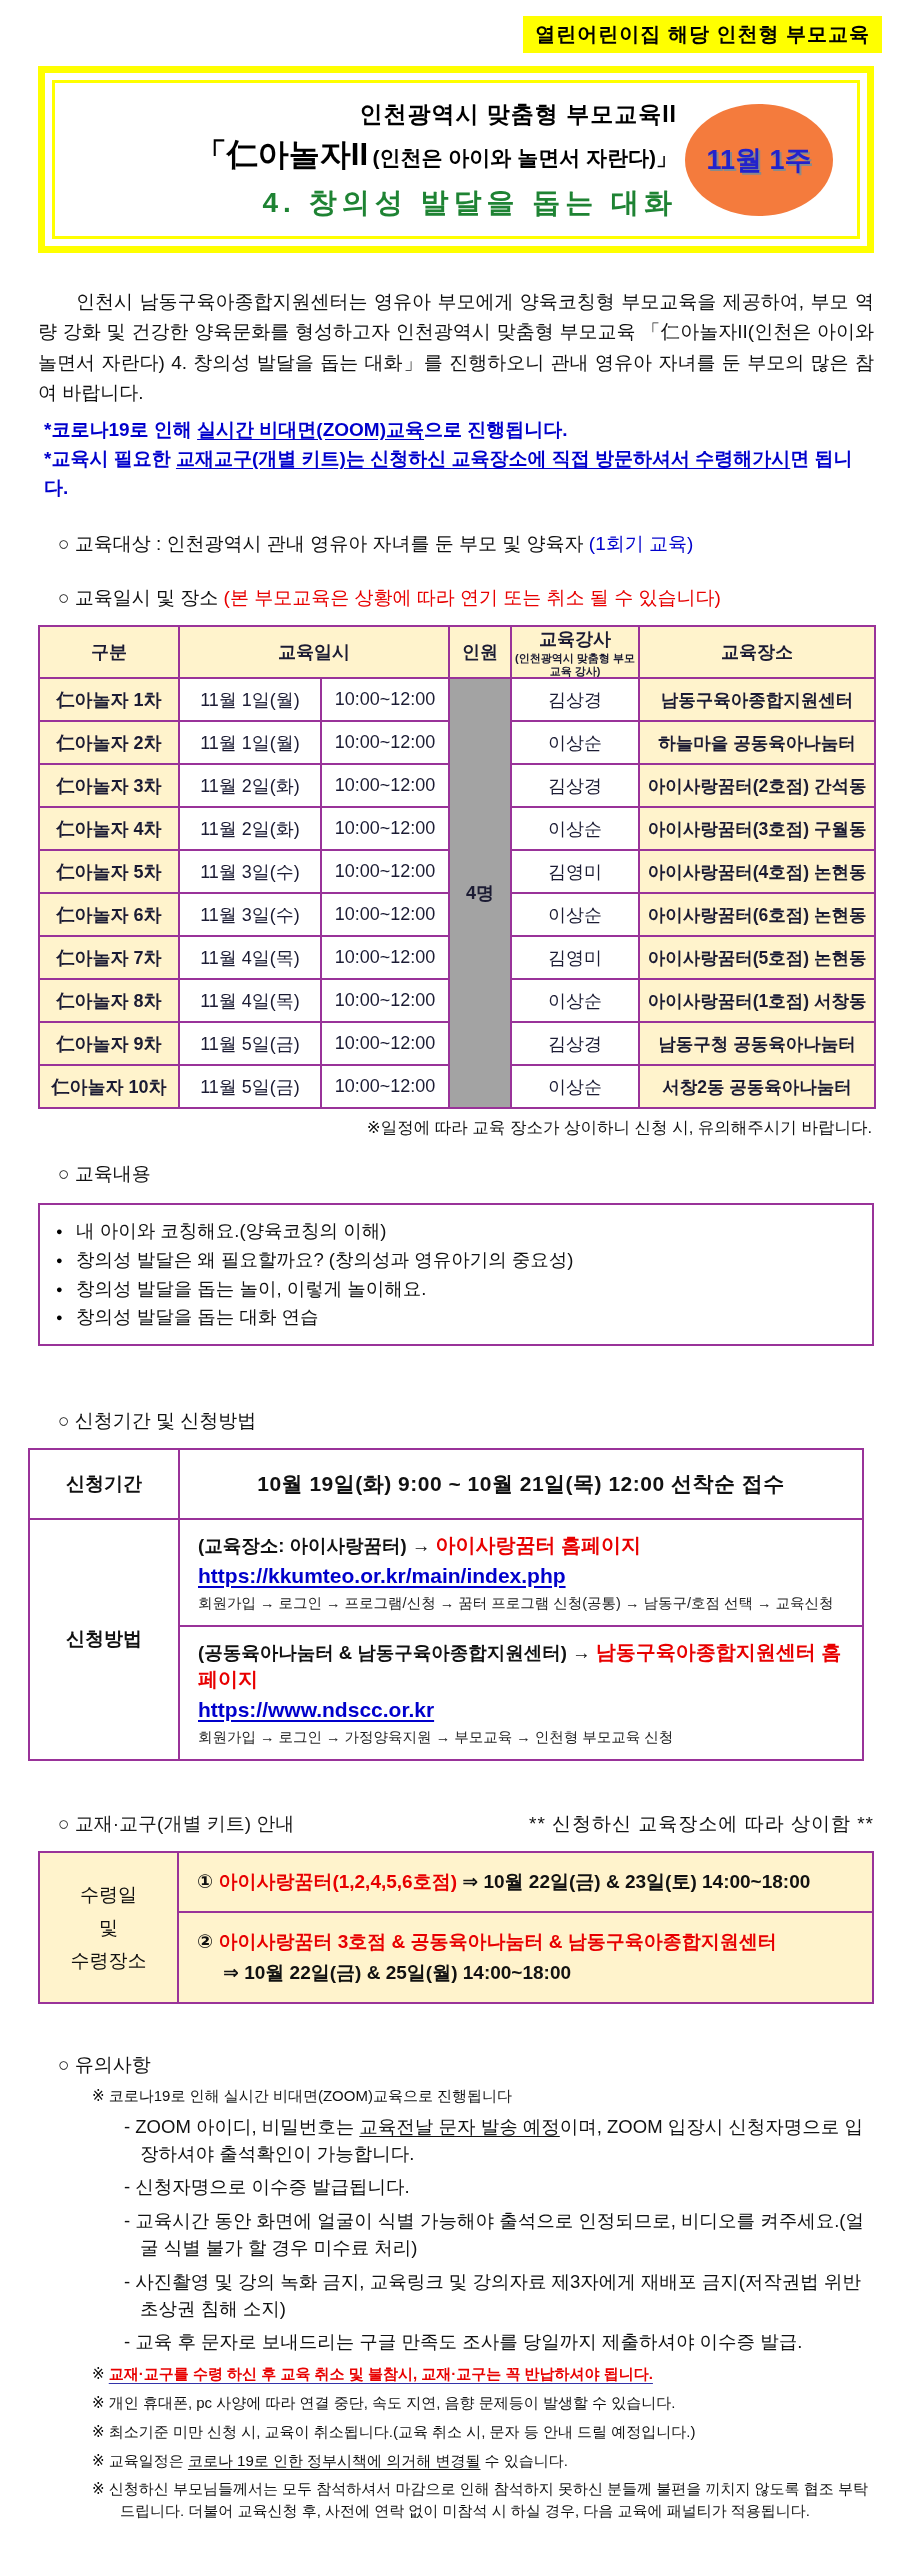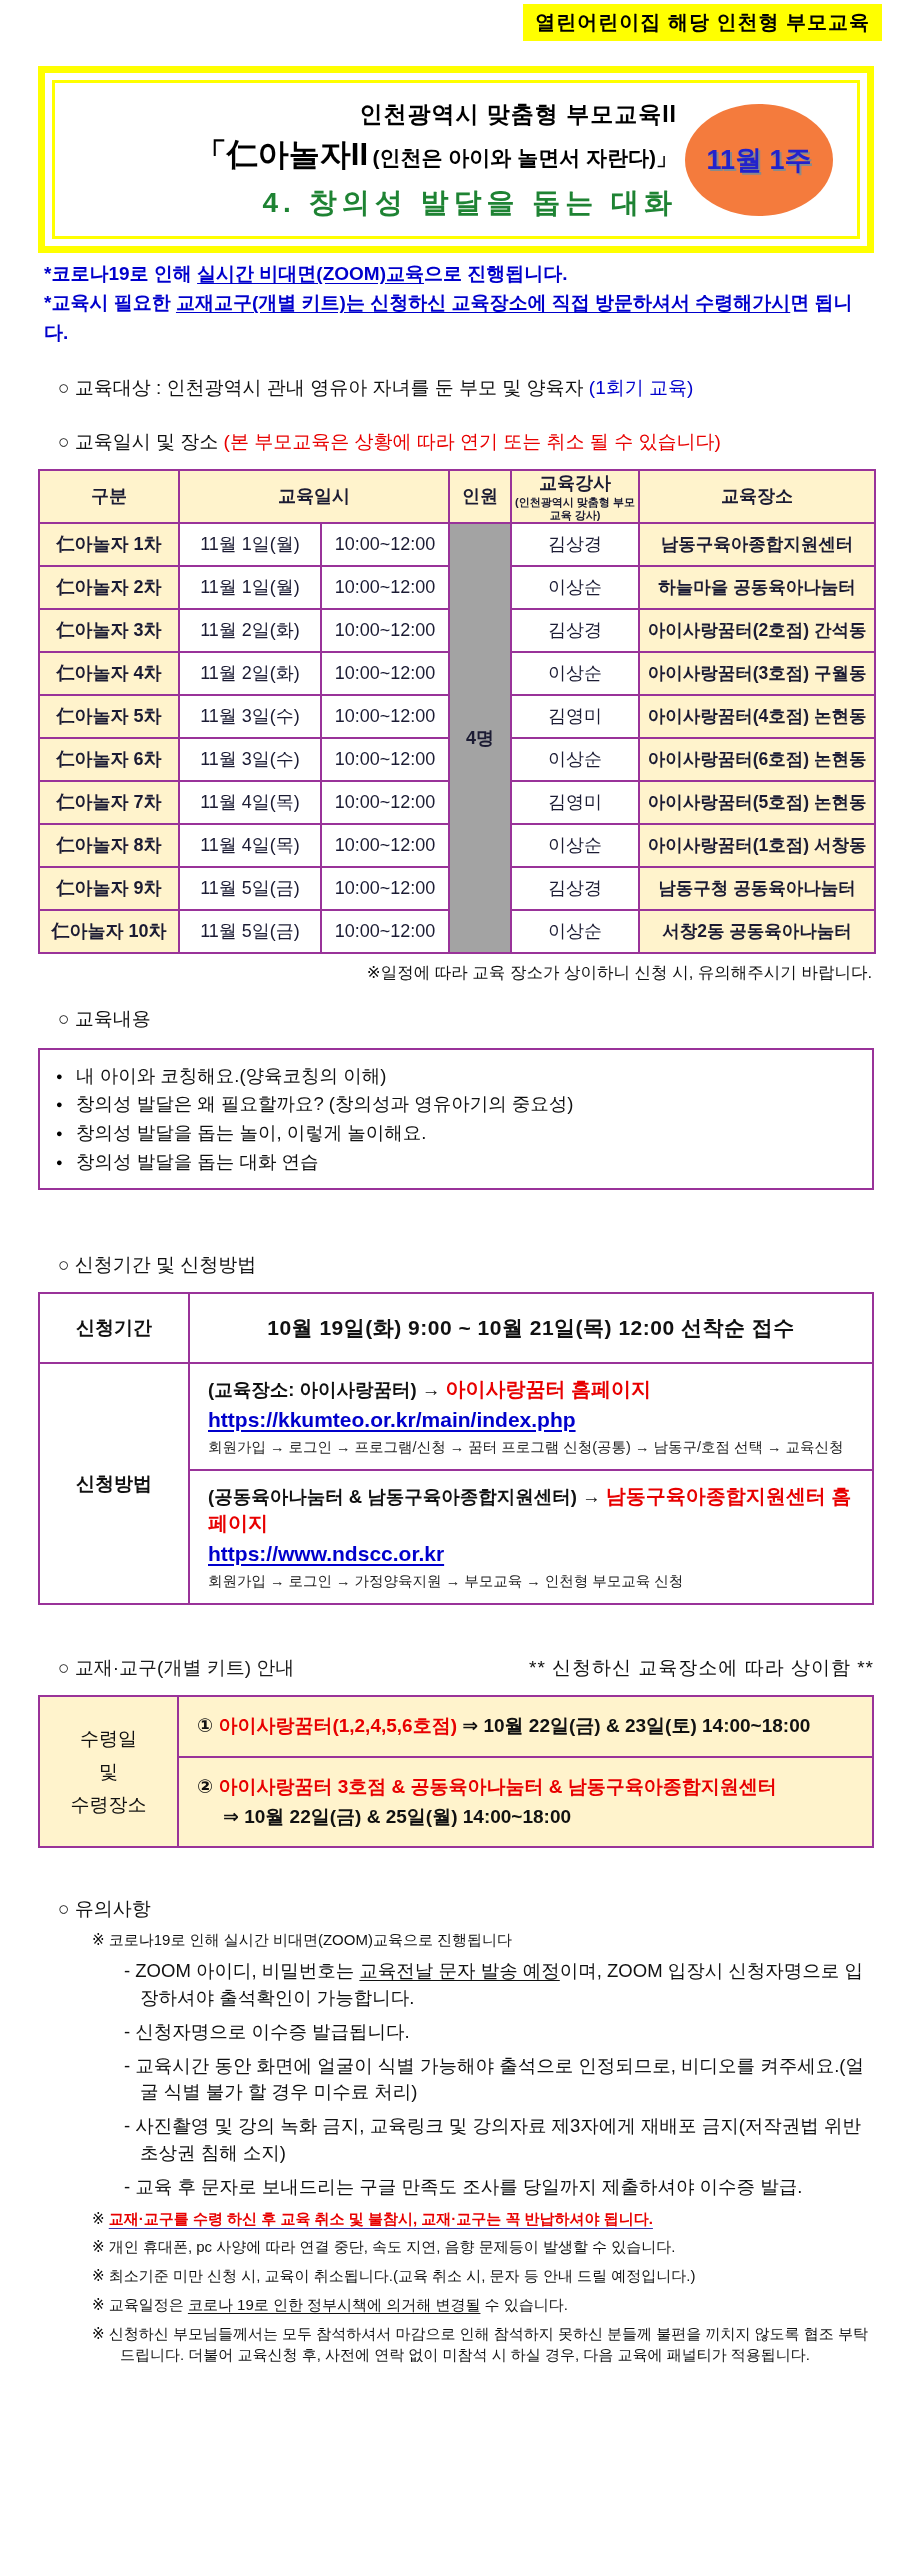--- a/index.html
+++ b/index.html
@@ -6,21 +6,21 @@
   html, body { background: #ffffff; }
   body {
     width: 912px;
     font-family: "Liberation Sans", "DejaVu Sans", sans-serif;
     color: #1a1a1a;
   }
   .page { position: relative; width: 912px; min-height: 2564px; padding-top: 66px; }
 
   
   .top-badge {
-    position: absolute; top: 4px; right: 30px;
+    position: absolute; top: 16px; right: 30px;
     background: #FFFF00; color: #000;
     font-size: 20px; font-weight: 700;
     padding: 5px 12px; letter-spacing: 1px;
   }
 
   
   .title-box {
     margin: 0 38px; border: 7px solid #FFFF00; padding: 7px;
     position: relative; background: #fff;
   }
@@ -78,21 +78,21 @@
     margin: 16px 38px 0; border: 2px solid #993399;
     padding: 12px 16px 12px 14px; background: #fff;
   }
   .content-box ul { list-style: none; }
   .content-box li {
     font-size: 18.5px; line-height: 1.55; color: #111; padding-left: 22px; position: relative;
   }
   .content-box li::before { content: "●"; position: absolute; left: 2px; font-size: 11px; top: 6px; color: #000; }
 
   
-  .apply { width: 836px; margin: 14px 38px 0; }
+  .apply { width: 836px; margin: 14px 28px 0; }
   .apply td { border: 2px solid #993399; background: #fff; vertical-align: middle; }
   .apply .lab { width: 150px; text-align: center; font-weight: 700; font-size: 19px; color: #111; }
   .apply .period { text-align: center; font-weight: 700; font-size: 21px; height: 70px; color: #111; letter-spacing: 0.5px; }
   .apply .method { padding: 12px 18px; height: 104px; }
   .m-line1 { font-size: 18.5px; font-weight: 700; color: #111; }
   .site-red { color: #E80000; font-weight: 800; font-size: 20px; }
   .url { color: #0000CC; text-decoration: underline; text-underline-offset: 3px; font-size: 21px; font-weight: 600; display: inline-block; margin-top: 5px; }
   .steps { font-size: 14.5px; color: #222; margin-top: 6px; }
 
   
@@ -123,20 +123,21 @@
         <span class="t2-main">「仁아놀자II</span>
         <span class="t2-sub">(인천은 아이와 놀면서 자란다)」</span>
       </div>
       <div class="t3">4. 창의성 발달을 돕는 대화</div>
     </div>
     <div class="week-ellipse">
       <span>11월 1주</span>
     </div>
   </div>
 
+  <p class="intro">인천시 남동구육아종합지원센터는 영유아 부모에게 양육코칭형 부모교육을 제공하여, 부모 역량 강화 및 건강한 양육문화를 형성하고자 인천광역시 맞춤형 부모교육 「仁아놀자II(인천은 아이와 놀면서 자란다) 4. 창의성 발달을 돕는 대화」를 진행하오니 관내 영유아 자녀를 둔 부모의 많은 참여 바랍니다.</p>
 
   <div class="blue-notes">
     <p><span>*코로나19로 인해 </span><span class="u">실시간 비대면(ZOOM)교육</span><span>으로 진행됩니다.</span></p>
     <p><span>*교육시 필요한 </span><span class="u">교재교구(개별 키트)는 신청하신 교육장소에 직접 방문하셔서 수령해가시</span><span>면 됩니다.</span></p>
   </div>
 
   <div class="sec-line"><span>○ 교육대상 : 인천광역시 관내 영유아 자녀를 둔 부모 및 양육자 </span><span class="blue-b">(1회기 교육)</span></div>
 
   <div class="sec-line"><span>○ 교육일시 및 장소 </span><span class="red-t">(본 부모교육은 상황에 따라 연기 또는 취소 될 수 있습니다)</span></div>
 

